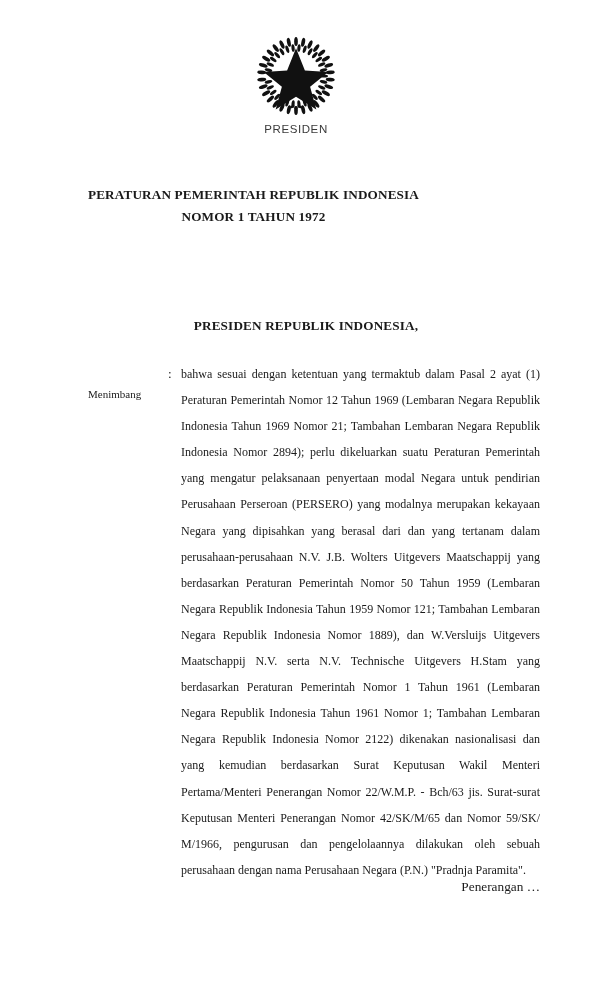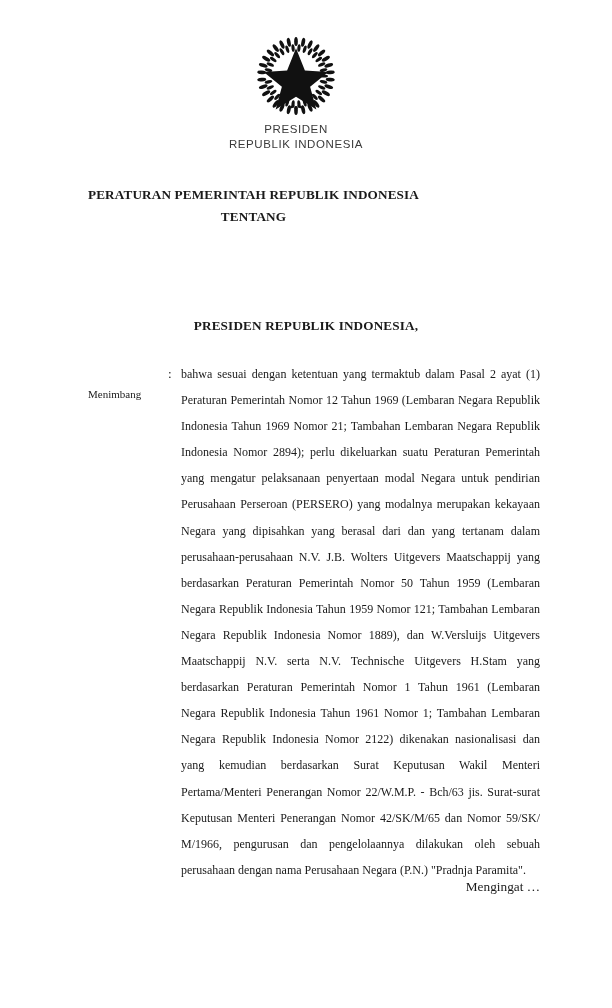--- a/index.html
+++ b/index.html
@@ -203,32 +203,31 @@
 
         <circle cx="50" cy="88" r="2.1"></circle>
         <ellipse cx="45.5" cy="86.5" rx="3.2" ry="1.5" transform="rotate(-25 45.5 86.5)"></ellipse>
         <ellipse cx="54.5" cy="86.5" rx="3.2" ry="1.5" transform="rotate(25 54.5 86.5)"></ellipse>
 
         <polygon points="50,17 60.6,43.6 88.5,45.2 66.8,62.9 74.2,90 50,74.8 25.8,90 33.2,62.9 11.5,45.2 39.4,43.6"></polygon>
       </g>
     </svg>
     <div class="masthead-caption">
       <div>PRESIDEN</div>
-      <div>REPUBLIK INDONESIA</div>
     </div>
   </div>
 
   <div class="title-block">
     <div class="title-line">PERATURAN PEMERINTAH REPUBLIK INDONESIA</div>
-    <div class="title-line">TENTANG</div>
+    <div class="title-line">NOMOR 1 TAHUN 1972</div>
   </div>
 
   <div class="enacting">PRESIDEN REPUBLIK INDONESIA,</div>
 
   <div class="clause">
     <div class="clause-label">Menimbang</div>
     <div class="clause-colon">:</div>
     <div class="clause-body">bahwa sesuai dengan ketentuan yang termaktub dalam  Pasal 2 ayat (1) Peraturan Pemerintah Nomor 12 Tahun 1969 (Lembaran Negara Republik Indonesia Tahun 1969 Nomor 21; Tambahan Lembaran Negara Republik Indonesia Nomor 2894); perlu dikeluarkan suatu Peraturan Pemerintah yang mengatur pelaksanaan penyertaan modal Negara untuk pendirian Perusahaan Perseroan (PERSERO) yang modalnya merupakan kekayaan Negara yang dipisahkan yang berasal dari dan yang tertanam dalam perusahaan-perusahaan N.V. J.B. Wolters Uitgevers Maatschappij yang berdasarkan Peraturan Pemerintah  Nomor 50 Tahun 1959 (Lembaran Negara Republik Indonesia Tahun 1959 Nomor 121; Tambahan Lembaran Negara Republik Indonesia Nomor 1889), dan W.Versluijs Uitgevers Maatschappij N.V. serta N.V. Technische Uitgevers H.Stam yang berdasarkan Peraturan Pemerintah  Nomor 1 Tahun 1961 (Lembaran Negara Republik Indonesia Tahun 1961 Nomor 1; Tambahan Lembaran Negara Republik Indonesia Nomor 2122) dikenakan nasionalisasi dan yang kemudian berdasarkan Surat Keputusan Wakil Menteri Pertama/Menteri Penerangan Nomor 22/W.M.P. - Bch/63 jis. Surat-surat Keputusan Menteri Penerangan Nomor 42/SK/M/65 dan Nomor 59/SK/ M/1966, pengurusan dan pengelolaannya dilakukan oleh sebuah perusahaan dengan nama Perusahaan Negara (P.N.) "Pradnja Paramita".</div>
   </div>
 
-  <div class="catchword">Mengingat …</div>
+  <div class="catchword">Penerangan …</div>
 
 </div>
 
 </body></html>

